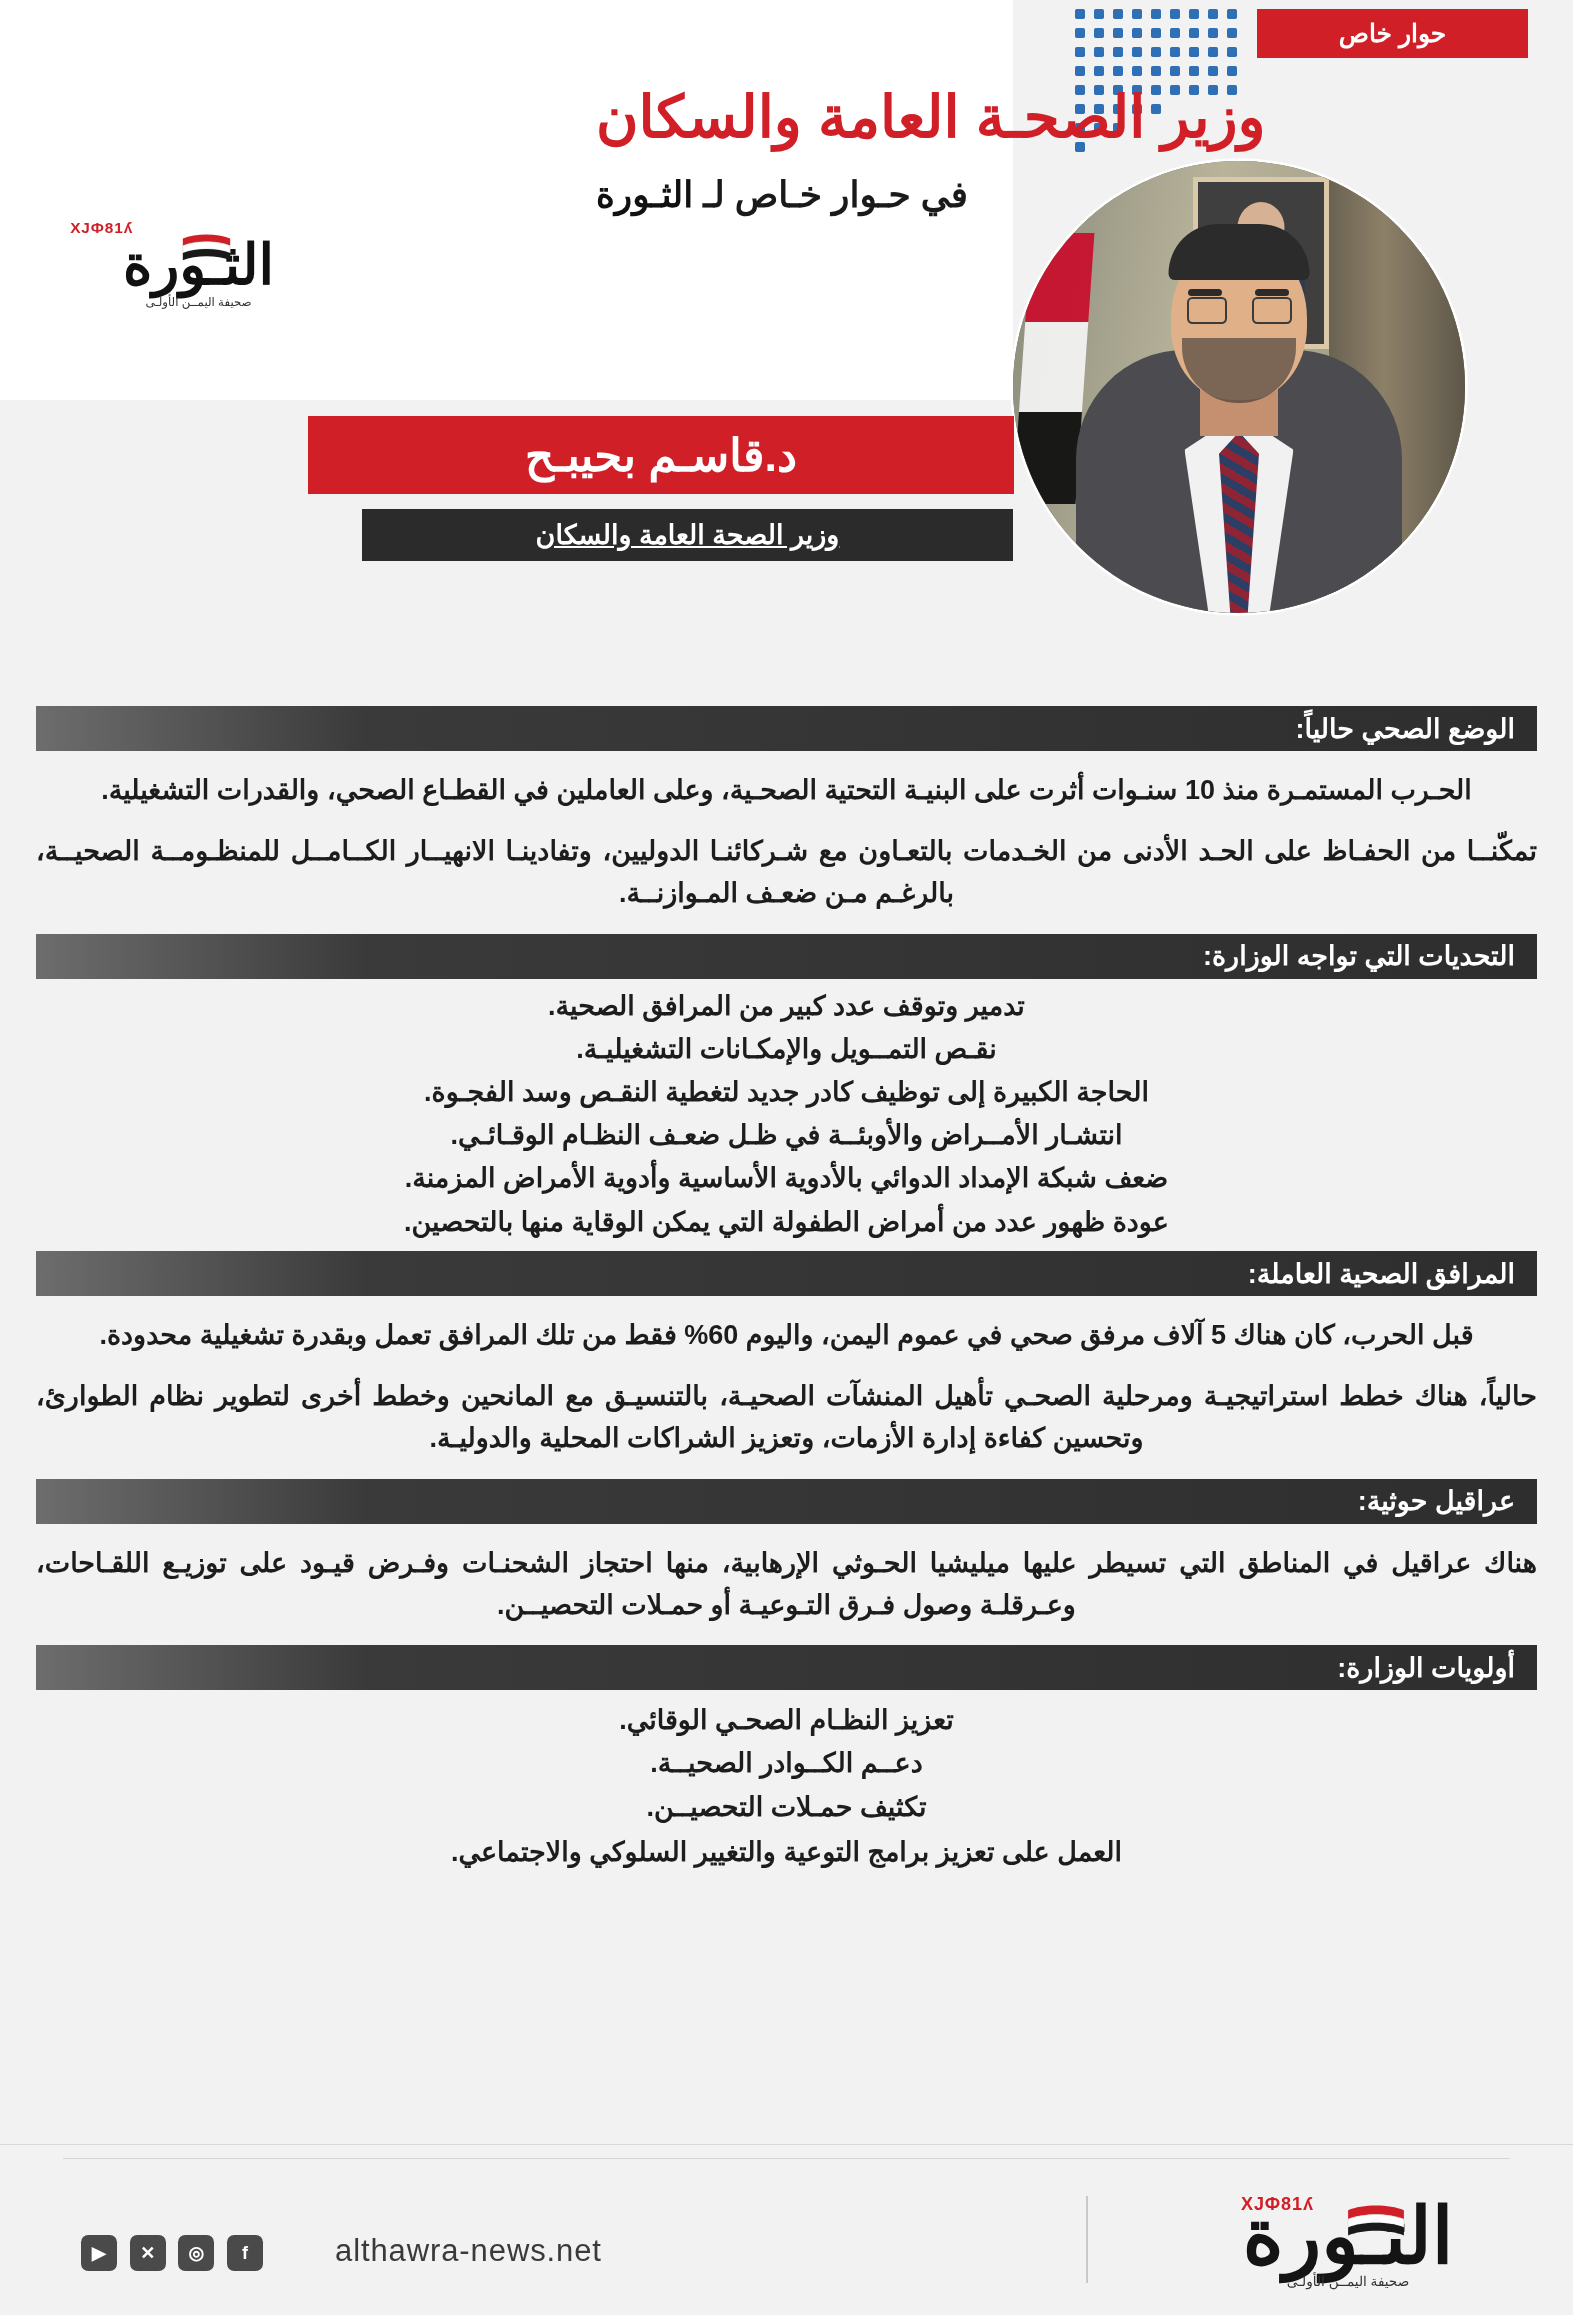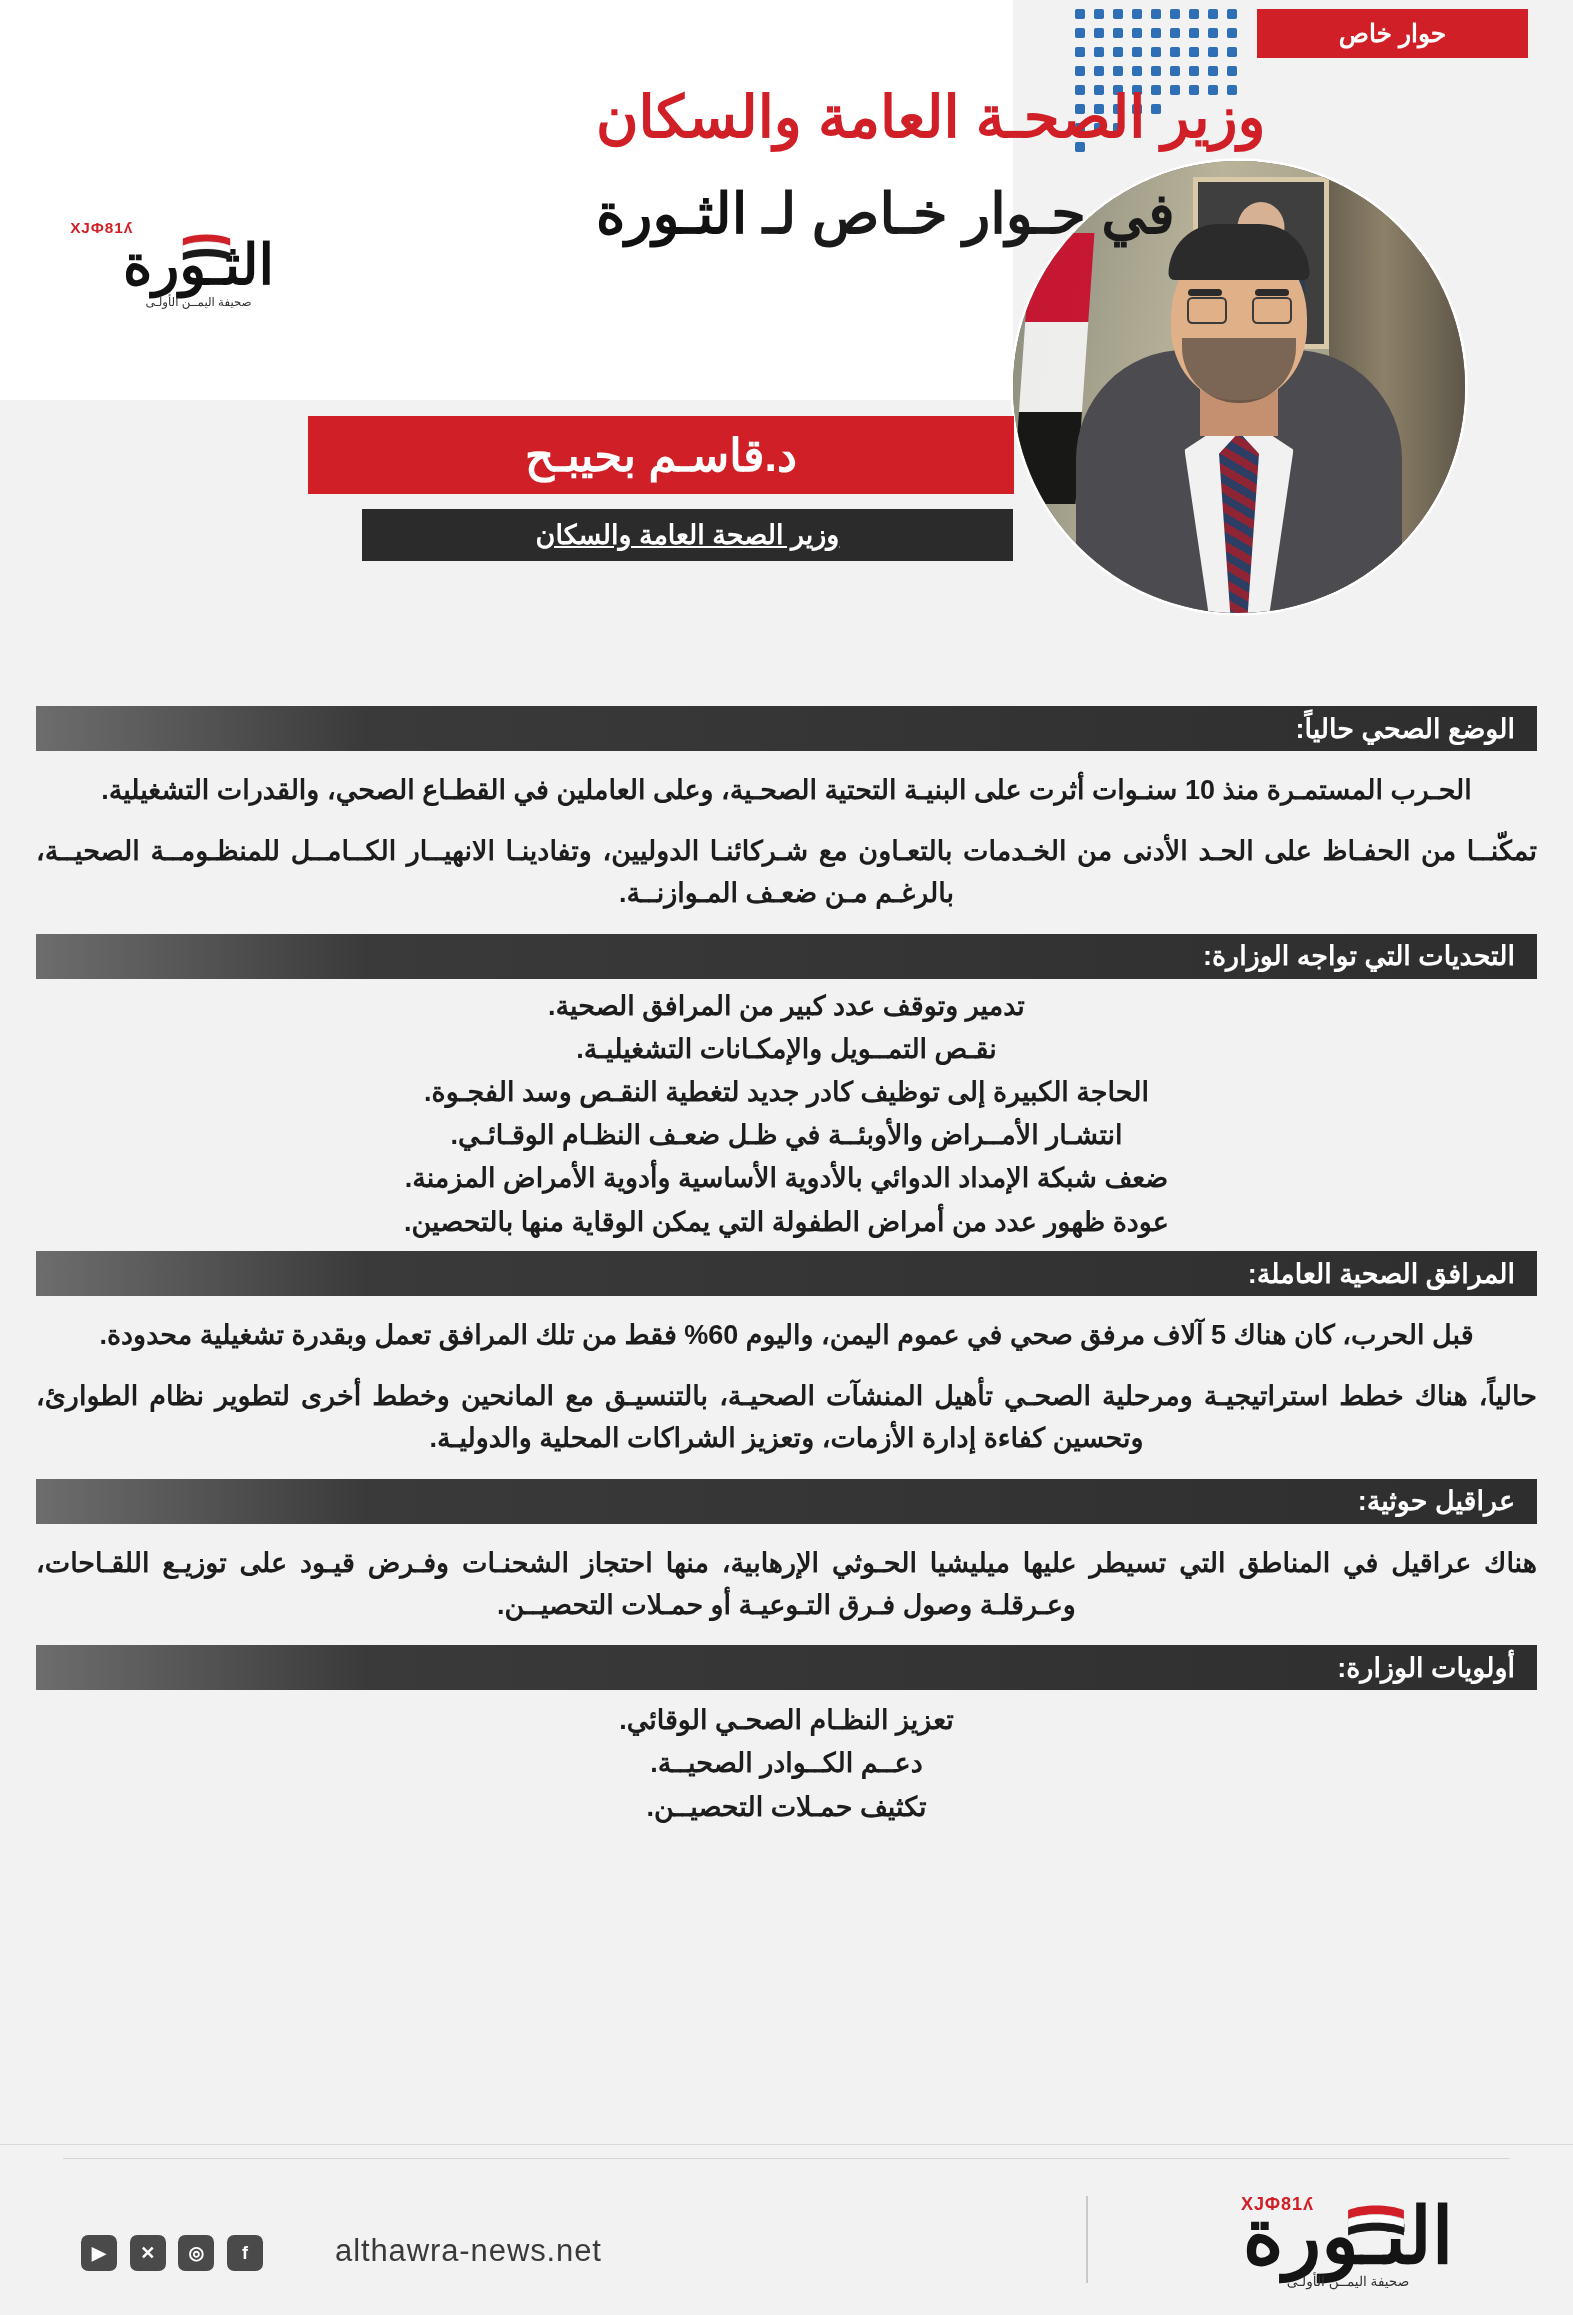--- a/index.html
+++ b/index.html
@@ -36,27 +36,27 @@
   .headline1 {
     font-size: 58px;
     font-weight: bold;
     color: #d01f26;
     letter-spacing: 0px;
     line-height: 1.25;
     direction: rtl;
     padding-right: 54px;
   }
   .headline2 {
-    font-size: 56px;
+    font-size: 36px;
     font-weight: bold;
     color: #1a1a1a;
     line-height: 1.3;
     direction: rtl;
     padding-right: 54px;
-    margin-top: 24px;
+    margin-top: 18px;
   }
   .headline2 .brand-word {
     color: #111;
   }
 
   
   .mini-logo {
     position: absolute;
     top: 237px;
     left: 63px;
@@ -589,20 +589,21 @@
 
     <div class="section">
       <div class="sec-head">أولويات الوزارة:</div>
       <div class="prio-grid">
         <div class="prio-col">
           <div class="bullet">تعزيز النظـام الصحـي الوقائي.</div>
           <div class="bullet">دعــم الكــوادر الصحيــة.</div>
           <div class="bullet">تكثيف حمـلات التحصيــن.</div>
         </div>
       </div>
+      <div class="bullet prio-full">العمل على تعزيز برامج التوعية والتغيير السلوكي والاجتماعي.</div>
     </div>
 
   </div>
 
   <div class="footer">
     <div class="foot-line"></div>
 
     <div class="social">
       <div class="sbtn">
           <span>▶</span>

